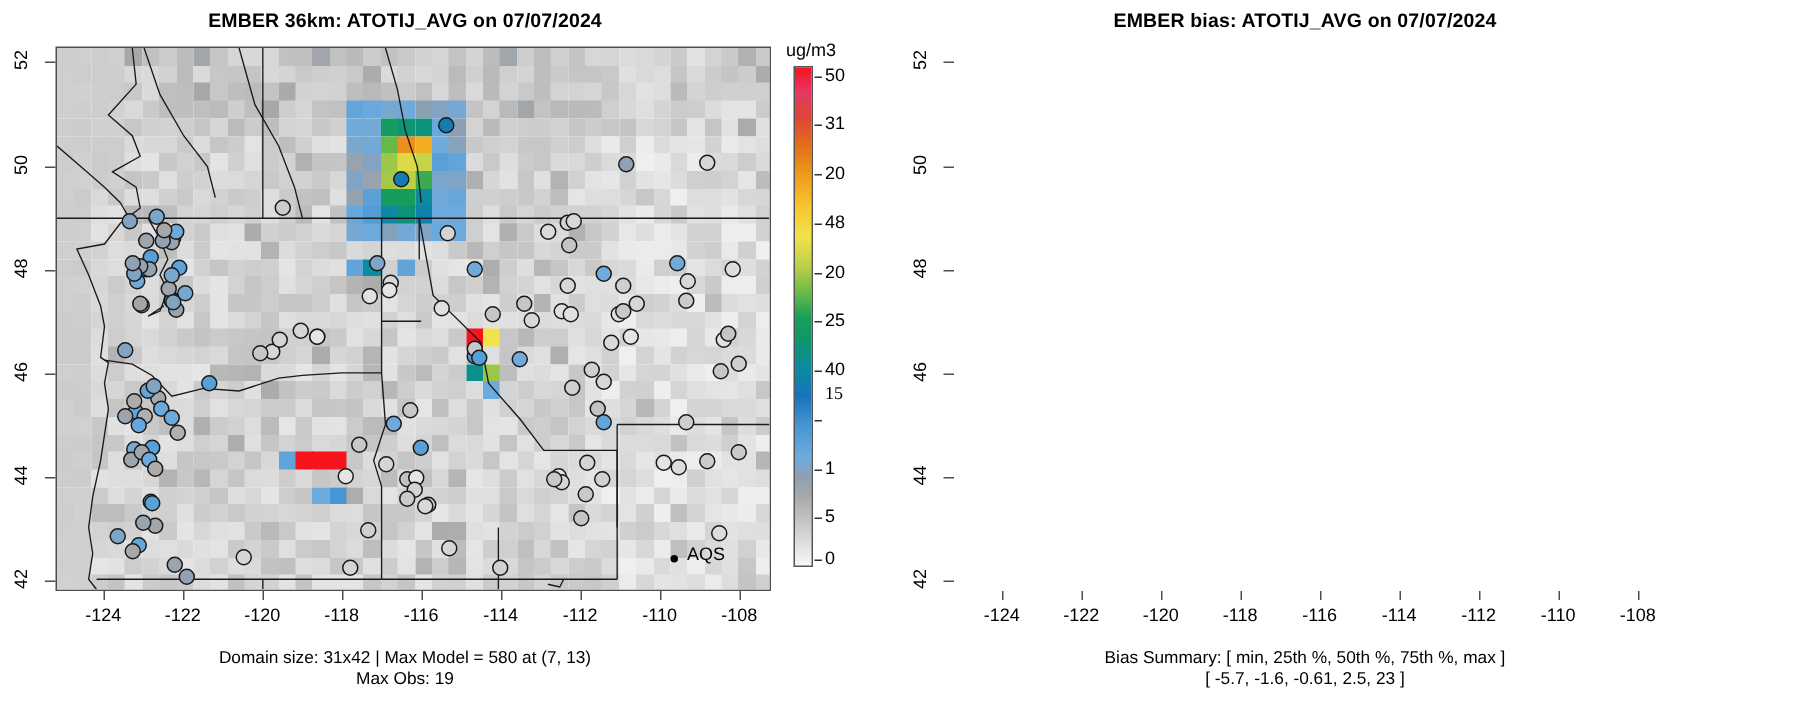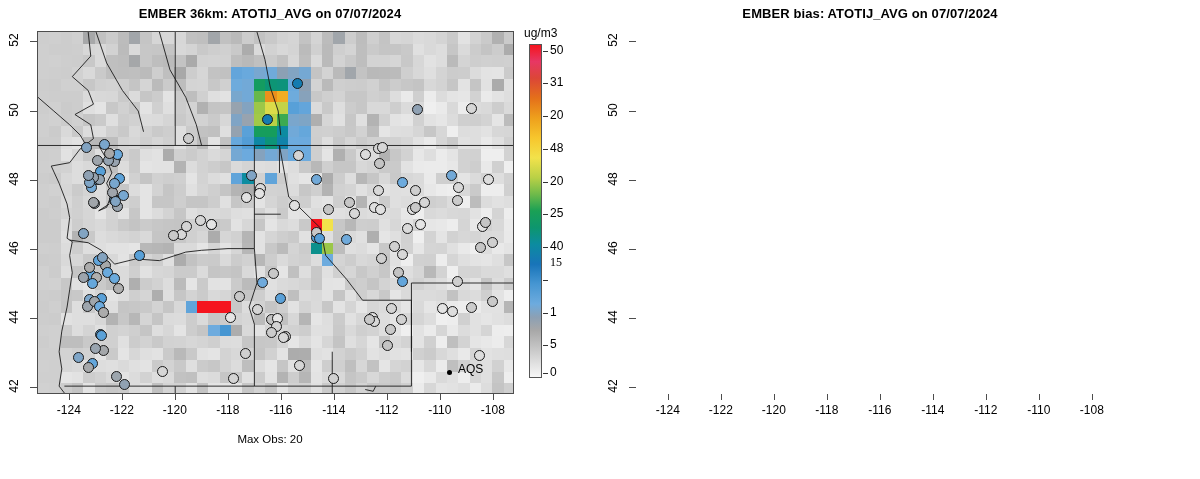--- a/index.html
+++ b/index.html
@@ -1549,21 +1549,22 @@
         <div class="ylab" style="left: 3px; top: 240.8px; width: 22px; text-align: center;">46</div>
         <div class="ytick" style="left: 30px; top: 179.657px; width: 7px; height: 1px;"></div>
         <div class="ylab" style="left: 3px; top: 171.657px; width: 22px; text-align: center;">48</div>
         <div class="ytick" style="left: 30px; top: 110.514px; width: 7px; height: 1px;"></div>
         <div class="ylab" style="left: 3px; top: 102.514px; width: 22px; text-align: center;">50</div>
         <div class="ytick" style="left: 30px; top: 41.3714px; width: 7px; height: 1px;"></div>
         <div class="ylab" style="left: 3px; top: 33.3714px; width: 22px; text-align: center;">52</div>
       </div>
 
     <div class="caption" id="cap-left">
-      <div>Max Obs: 20</div>
+      <div>Domain size: 31x42 | Max Model = 580 at (7, 13)</div>
+      <div>Max Obs: 19</div>
     </div>
 
     <div class="cbwrap" id="cb-left">
       <div class="cbunit">ug/m3</div>
       <div class="cbbar" id="cbbar-left" style="background: linear-gradient(to top, rgb(247, 247, 247) 0%, rgb(225, 225, 225) 4%, rgb(196, 196, 196) 9%, rgb(168, 168, 168) 14%, rgb(140, 160, 180) 18%, rgb(109, 171, 222) 22%, rgb(70, 150, 210) 28%, rgb(24, 116, 185) 34%, rgb(12, 140, 160) 40%, rgb(13, 150, 110) 45%, rgb(26, 160, 85) 50%, rgb(110, 186, 74) 55%, rgb(185, 208, 70) 60%, rgb(242, 226, 75) 66%, rgb(247, 198, 45) 72%, rgb(238, 160, 28) 78%, rgb(228, 112, 26) 84%, rgb(220, 70, 55) 90%, rgb(231, 55, 100) 95%, rgb(245, 20, 30) 100%);"></div>
       <div id="cbticks-left">
           <div class="cbtickline" style="top: 6.68px;"></div>
           <div class="cbticklab" style="top: -1.32px;">50</div>
           <div class="cbtickline" style="top: 39.412px;"></div>
           <div class="cbticklab" style="top: 31.412px;">31</div>
@@ -1618,20 +1619,24 @@
         <div class="ytick" style="left: 29px; top: 248.8px; width: 7px; height: 1px;"></div>
         <div class="ylab" style="left: 2px; top: 240.8px; width: 22px; text-align: center;">46</div>
         <div class="ytick" style="left: 29px; top: 179.657px; width: 7px; height: 1px;"></div>
         <div class="ylab" style="left: 2px; top: 171.657px; width: 22px; text-align: center;">48</div>
         <div class="ytick" style="left: 29px; top: 110.514px; width: 7px; height: 1px;"></div>
         <div class="ylab" style="left: 2px; top: 102.514px; width: 22px; text-align: center;">50</div>
         <div class="ytick" style="left: 29px; top: 41.3714px; width: 7px; height: 1px;"></div>
         <div class="ylab" style="left: 2px; top: 33.3714px; width: 22px; text-align: center;">52</div>
       </div>
 
+    <div class="caption" id="cap-right">
+      <div>Bias Summary: [ min, 25th %, 50th %, 75th %, max ]</div>
+      <div>[ -5.7,  -1.6,  -0.61,  2.5,  23 ]</div>
+    </div>
 
     <div class="cbwrap" id="cb-right">
 
       <div id="cbticks-right"></div>
     </div>
   </div>
 
 </div>
 
 </body></html>

